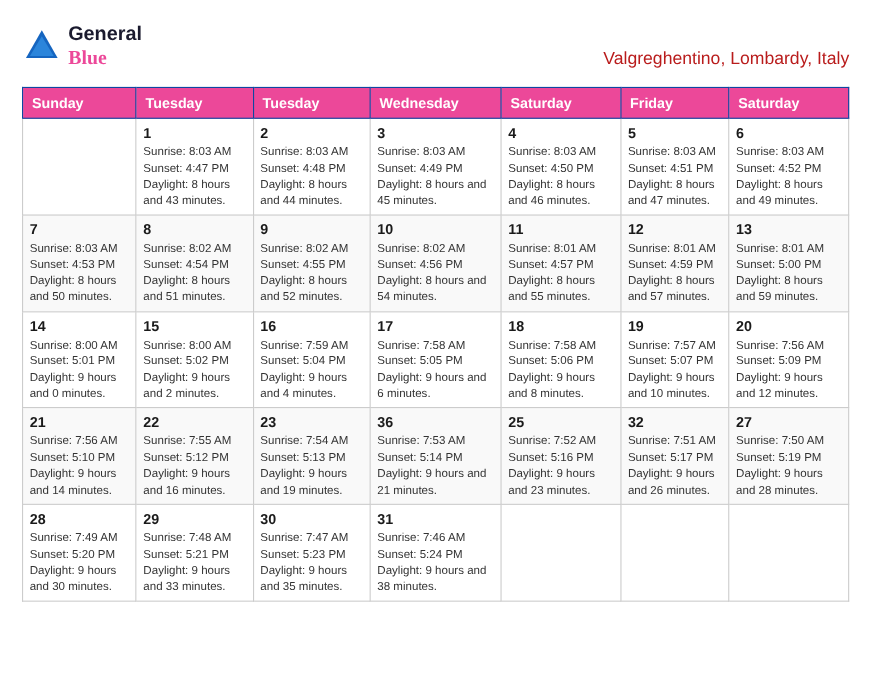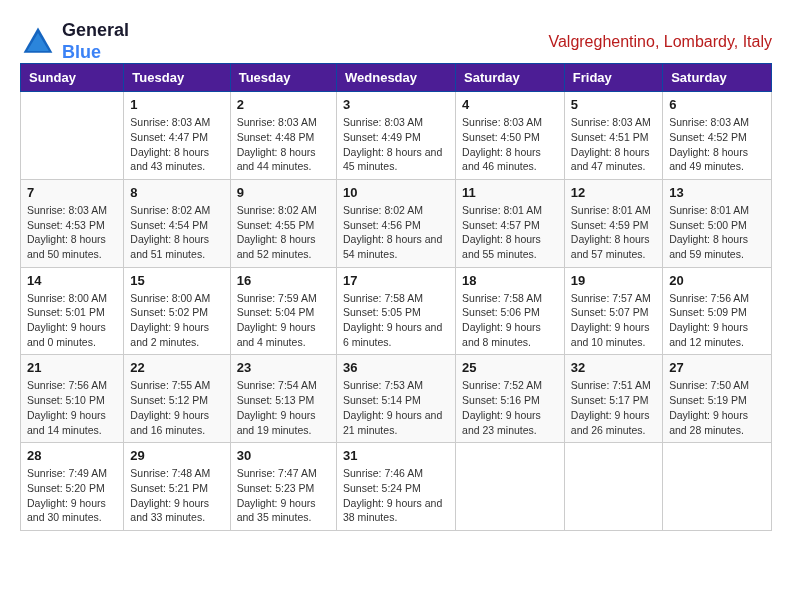--- a/index.html
+++ b/index.html
@@ -6,34 +6,35 @@
     body {
       font-family: Arial, sans-serif;
       background: #fff;
       width: 792px;
       min-height: 612px;
       padding: 20px;
     }
     .header {
       display: flex;
       justify-content: space-between;
-      align-items: center;
+      align-items: flex-end;
+      margin-bottom: 16px;
     }
     .logo {
       display: flex;
       align-items: center;
       gap: 6px;
     }
     .logo-text {
       font-size: 18px;
       font-weight: bold;
       color: #1a1a2e;
       line-height: 1.2;
     }
-    .logo-text .blue { color: #3b82f6; }
+    .logo-text .blue { color: #ec4899; font-family: Liberation Serif, serif; }
     .logo-icon {
       width: 36px;
       height: 36px;
     }
     .title-block {
       text-align: right;
     }
     .title-block h1 {
       font-size: 32px;
       font-weight: normal;
@@ -43,21 +44,21 @@
       font-size: 16px;
       font-weight: normal;
       color: #b91c1c;
     }
     table {
       width: 100%;
       border-collapse: collapse;
       font-size: 11px;
     }
     thead tr th {
-      background: #4c1d95;
+      background: #ec4899;
       color: #fff;
       padding: 6px 8px;
       font-size: 13px;
       font-weight: bold;
       text-align: left;
       border: 1px solid #0d47a1;
     }
     tbody tr td {
       border: 1px solid #ccc;
       vertical-align: top;

